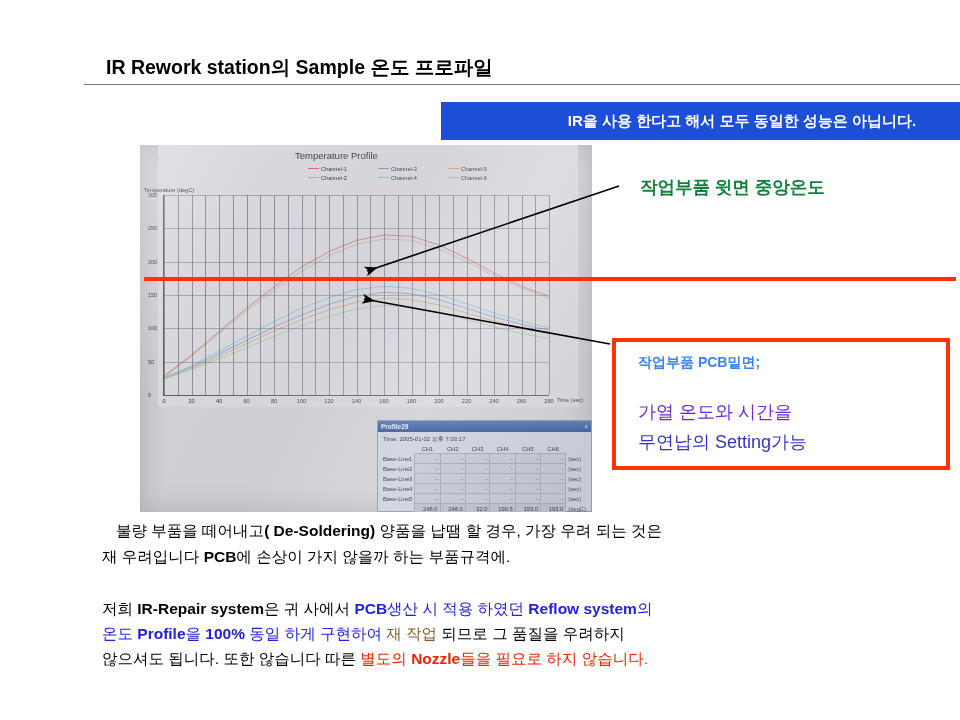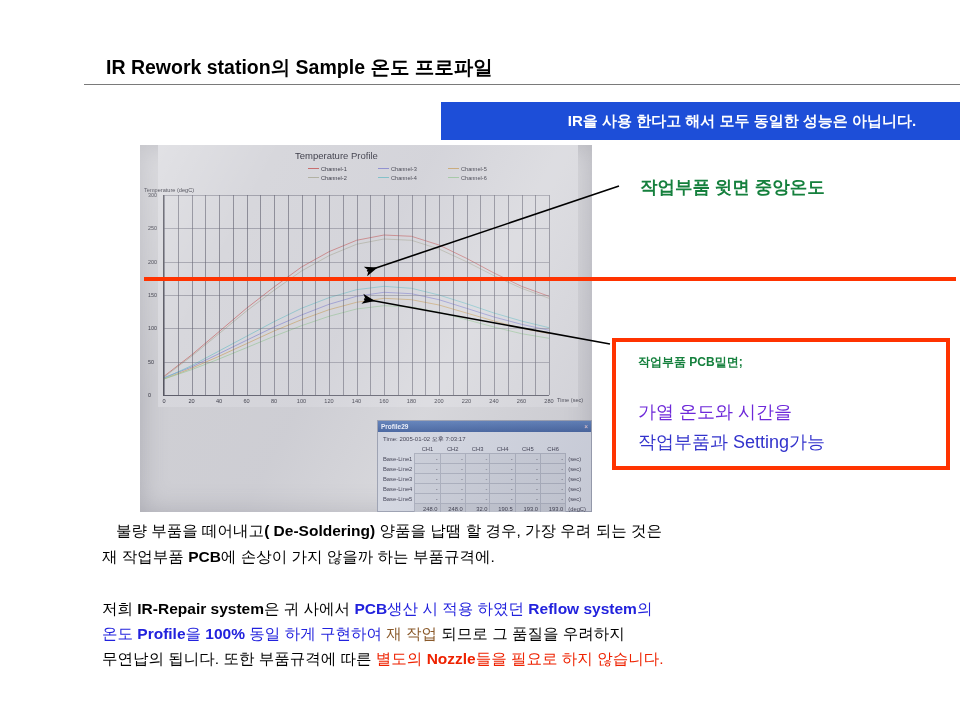--- a/index.html
+++ b/index.html
@@ -131,21 +131,21 @@
   #melting-box-text{
     padding-left:12px;font-size:16px;color:#111111;white-space:nowrap;
   }
   #pcb-box{
     position:absolute;left:568px;top:338px;width:338px;height:132px;
     border:4px solid #ff3300;background:#ffffff;
     box-sizing:border-box;z-index:21;
   }
   #pcb-line1{
     position:absolute;left:22px;top:12px;
-    font-size:12px;font-weight:bold;color:#15803d;white-space:nowrap;
+    font-size:14px;font-weight:bold;color:#3b82f6;white-space:nowrap;
   }
   #pcb-line2{
     position:absolute;left:22px;top:58px;
     font-size:18px;color:#6d28d9;white-space:nowrap;
   }
   #pcb-line3{
     position:absolute;left:22px;top:88px;
     font-size:18px;color:#3333cc;white-space:nowrap;
   }
 
@@ -380,27 +380,27 @@
     <line x1="575" y1="186" x2="323" y2="271" stroke="#000000" stroke-width="1.6" marker-end="url(#ah)"></line>
     <line x1="566" y1="344" x2="320" y2="299" stroke="#000000" stroke-width="1.6" marker-end="url(#ah)"></line>
   </svg>
 
   <div id="callout-top-text">작업부품 윗면 중앙온도</div>
 
 
   <div id="pcb-box">
     <div id="pcb-line1">작업부품 PCB밑면;</div>
     <div id="pcb-line2">가열 온도와 시간을</div>
-    <div id="pcb-line3">작업부품과  Setting가능</div>
+    <div id="pcb-line3">무연납의  Setting가능</div>
   </div>
 
   <div id="para1">
     <span class="indent">불량 부품을 떼어내고</span><span class="b">( De-Soldering)</span><span> 양품을 납땜 할 경우, 가장 우려 되는 것은</span><br>
-    <span>재 작업부품 </span><span class="b">PCB</span><span>에 손상이 가지 않을까 하는 부품규격에.</span>
+    <span>재 우려입니다 </span><span class="b">PCB</span><span>에 손상이 가지 않을까 하는 부품규격에.</span>
   </div>
 
   <div id="para2">
     <span>저희 </span><span class="b">IR-Repair system</span><span>은 귀 사에서 </span><span class="c-blue">PCB</span><span class="c-blue-n">생산 시 적용 하였던 </span><span class="c-blue">Reflow system</span><span class="c-blue-n">의</span><br>
     <span class="c-blue-n">온도 </span><span class="c-blue">Profile</span><span class="c-blue-n">을 </span><span class="c-blue">100%</span><span class="c-blue-n"> 동일 하게 구현하여 </span><span class="c-brown">재 작업</span><span> 되므로 그  품질을 우려하지</span><br>
-    <span>무연납의 됩니다.  또한 부품규격에 따른 </span><span class="c-red">별도의 </span><span class="c-red-b">Nozzle</span><span class="c-red">들을 필요로 하지 않습니다.</span>
+    <span>않으셔도 됩니다.  또한 않습니다 따른 </span><span class="c-red">별도의 </span><span class="c-red-b">Nozzle</span><span class="c-red">들을 필요로 하지 않습니다.</span>
   </div>
 
 </div>
 
 </body></html>

